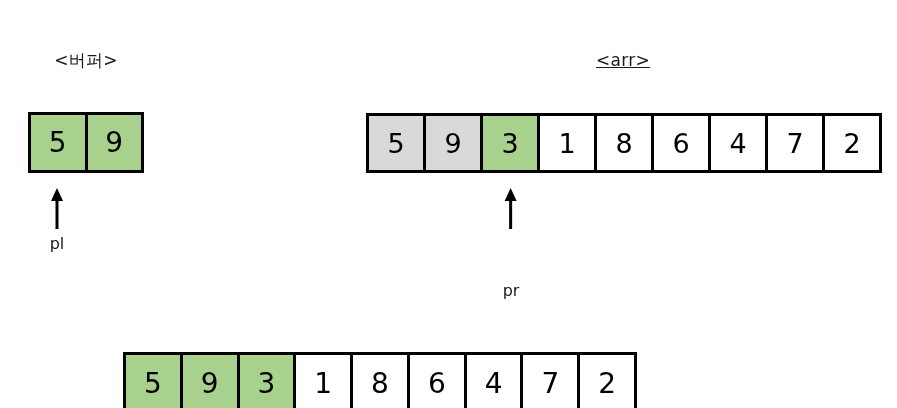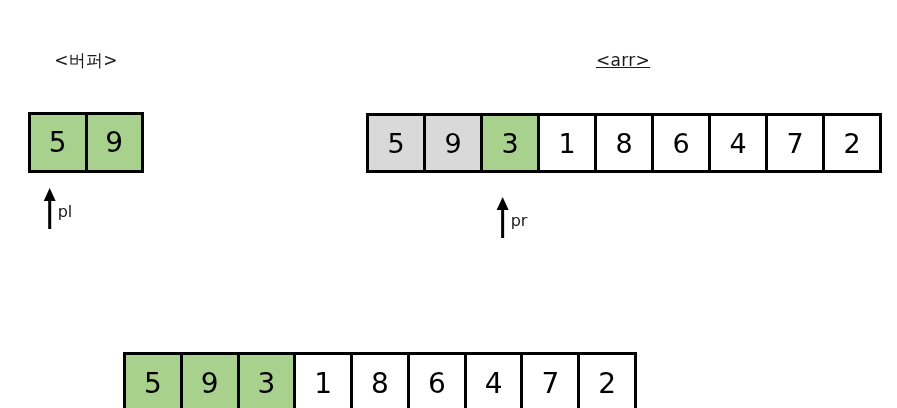--- a/index.html
+++ b/index.html
@@ -56,21 +56,21 @@
   }
   .cell.green  { background: #a9d18e; }
   .cell.gray   { background: #d9d9d9; }
   .cell.white  { background: #ffffff; }
 
   
   .pointer {
     position: absolute;
     transform: translateX(-50%);
     display: flex;
-    flex-direction: row;
+    flex-direction: column;
     align-items: center;
   }
   .pointer svg { display: block; }
   .pointer-label {
     font-size: 16px;
     line-height: 1;
     margin-top: 6px;
     color: #1a1a1a;
     white-space: nowrap;
   }
@@ -116,21 +116,21 @@
   <div class="pointer" style="left:57px; top:161px;">
     <span>
       <svg width="16" height="42" viewBox="0 0 16 42" aria-hidden="true">
         <line x1="8" y1="41" x2="8" y2="11" stroke="#000000" stroke-width="3"></line>
         <polygon points="8,0 2,13 14,13" fill="#000000"></polygon>
       </svg>
     </span>
     <span class="pointer-label">pl</span>
   </div>
 
-  <div class="pointer" style="left:511px; top:170px;">
+  <div class="pointer" style="left:511px; top:161px;gap:47px;">
     <span>
       <svg width="16" height="42" viewBox="0 0 16 42" aria-hidden="true">
         <line x1="8" y1="41" x2="8" y2="11" stroke="#000000" stroke-width="3"></line>
         <polygon points="8,0 2,13 14,13" fill="#000000"></polygon>
       </svg>
     </span>
     <span class="pointer-label">pr</span>
   </div>
 
 </div>

